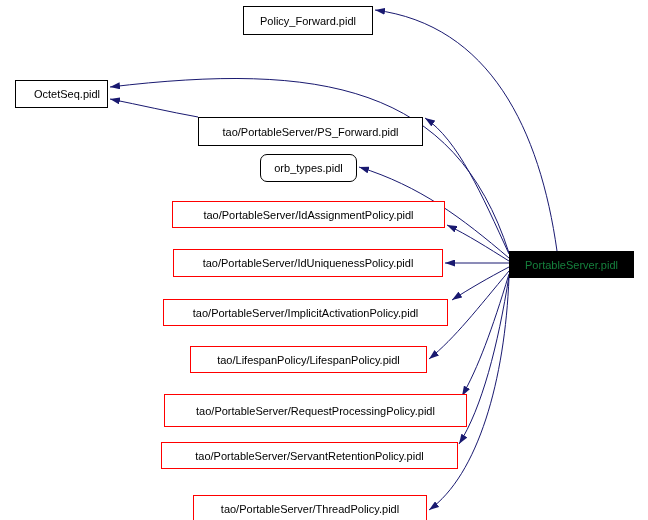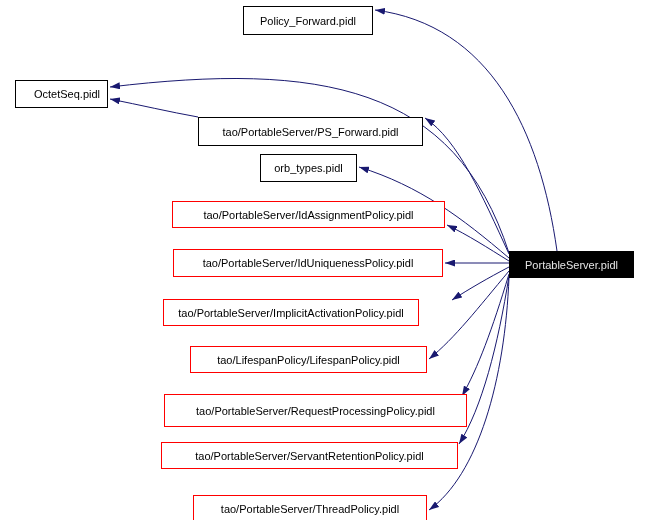--- a/index.html
+++ b/index.html
@@ -25,21 +25,21 @@
     align-items: center;
     justify-content: center;
     white-space: nowrap;
     background: #ffffff;
     border: 1px solid #000000;
     z-index: 2;
   }
   .node.linked { border-color: #ff0000; cursor: pointer; }
   .node.root {
     background: #000000;
-    color: #e5e5e5;
+    color: #15803d;
     border: 1px solid #000000;
   }
 </style>
 </head>
 <body>
 
 <div class="canvas">
 
   <svg class="edges-layer" width="648" height="520" viewBox="0 0 648 520" xmlns="http://www.w3.org/2000/svg">
     <defs>
@@ -62,27 +62,27 @@
       <path d="M509,277 C505,380 478,475 429,510" marker-end="url(#arrow)"></path>
     </g>
   </svg>
 
   <div class="node" style="left:243px; top:6px; width:130px; height:29px;">Policy_Forward.pidl</div>
 
   <div class="node" style="left:15px; top:80px; width:93px; height:28px;padding-left:11px;">OctetSeq.pidl</div>
 
   <div class="node" style="left:198px; top:117px; width:225px; height:29px;">tao/PortableServer/PS_Forward.pidl</div>
 
-  <div class="node" style="left:260px; top:154px; width:97px; height:28px;">orb_types.pidl</div>
+  <div class="node" style="left:260px; top:154px; width:97px; height:28px;border-radius:7px;">orb_types.pidl</div>
 
   <div class="node linked" style="left:172px; top:201px; width:273px; height:27px;">tao/PortableServer/IdAssignmentPolicy.pidl</div>
 
   <div class="node linked" style="left:173px; top:249px; width:270px; height:28px;">tao/PortableServer/IdUniquenessPolicy.pidl</div>
 
-  <div class="node linked" style="left:163px; top:299px; width:256px; height:27px;">tao/PortableServer/ImplicitActivationPolicy.pidl</div>
+  <div class="node linked" style="left:163px; top:299px; width:285px; height:27px;">tao/PortableServer/ImplicitActivationPolicy.pidl</div>
 
   <div class="node linked" style="left:190px; top:346px; width:237px; height:27px;">tao/LifespanPolicy/LifespanPolicy.pidl</div>
 
   <div class="node linked" style="left:164px; top:394px; width:303px; height:33px;">tao/PortableServer/RequestProcessingPolicy.pidl</div>
 
   <div class="node linked" style="left:161px; top:442px; width:297px; height:27px;">tao/PortableServer/ServantRetentionPolicy.pidl</div>
 
   <div class="node linked" style="left:193px; top:489px; width:234px; height:28px;margin-top:6px;">tao/PortableServer/ThreadPolicy.pidl</div>
 
   <div class="node root" style="left:509px; top:251px; width:125px; height:27px;">PortableServer.pidl</div>

